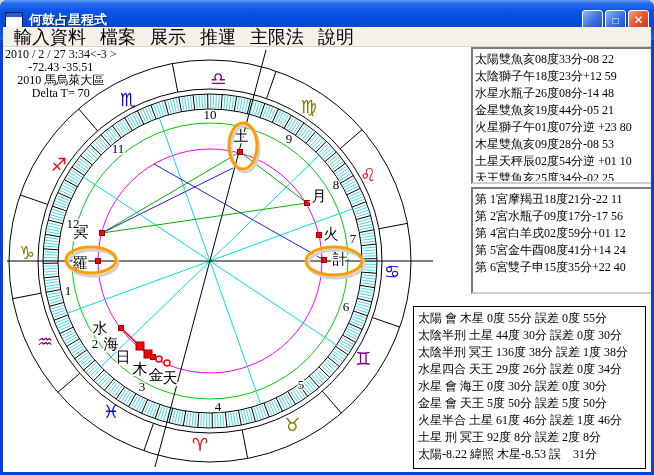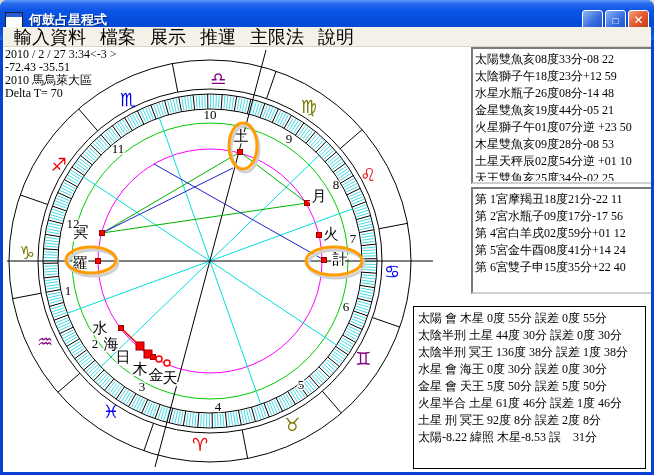--- a/index.html
+++ b/index.html
@@ -19,21 +19,21 @@
   .tb-min,.tb-max{background:linear-gradient(135deg,#8fb4f4 0%,#3a6ee0 55%,#1c4ed0 100%);}
   .tb-close{background:linear-gradient(135deg,#f0a58c 0%,#e25b32 45%,#c03a14 100%);font-size:12px;}
   .tb-min span{align-self:flex-end;line-height:6px;}
   
   .menubar{position:absolute;left:3px;right:3px;top:27px;height:20px;background:#f3f1e8;
     display:flex;align-items:center;padding-left:4px;box-sizing:border-box;border-bottom:1px solid #d9d5c5;}
   .menu-item{font-size:18px;color:#000;padding:1px 7px;white-space:nowrap;}
   
   .client{position:absolute;left:3px;right:3px;top:47px;bottom:3px;background:#fff;overflow:hidden;}
   .infoblock{position:absolute;left:2px;top:1px;z-index:5;
-    font-family:"Liberation Serif","DejaVu Serif",serif;font-size:12px;line-height:13px;color:#000;}
+    font-family:"Liberation Serif","DejaVu Serif",serif;font-size:12px;line-height:13px;color:#000;text-align:center;}
   svg.wheel{position:absolute;left:0;top:0;}
   
   .panel{position:absolute;background:#fff;box-sizing:border-box;
     font-family:"Liberation Serif","DejaVu Serif",serif;font-size:12px;color:#000;}
   .listpanel{border:2px inset #cfcfcf;margin-left:40px;}
   .textpanel{border:1px solid #000;}
   .rows{position:absolute;left:2px;top:2px;right:17px;bottom:1px;overflow:hidden;white-space:nowrap;}
   .c-name{width:36px;flex:0 0 auto;}
   .c-house{width:52px;flex:0 0 auto;}
   .c-pos{min-width:99px;flex:0 0 auto;}
@@ -531,21 +531,21 @@
         <div>2010 馬烏萊大區</div>
         <div>Delta T=  70</div>
       </div>
 
     <div class="panel listpanel" style="left:428px;top:0;width:219px;height:137px;">
       <div class="rows">
           <div><span class="c-name">太陽</span><span class="c-pos">雙魚亥08度33分</span><span class="c-decl">-08 22</span></div>
           <div><span class="c-name">太陰</span><span class="c-pos">獅子午18度23分</span><span class="c-decl">+12 59</span></div>
           <div><span class="c-name">水星</span><span class="c-pos">水瓶子26度08分</span><span class="c-decl">-14 48</span></div>
           <div><span class="c-name">金星</span><span class="c-pos">雙魚亥19度44分</span><span class="c-decl">-05 21</span></div>
-          <div><span class="c-name">火星</span><span class="c-pos">獅子午01度07分</span><span class="c-retro">逆</span><span class="c-decl">+23 50</span></div>
+          <div><span class="c-name">火星</span><span class="c-pos">獅子午01度07分</span><span class="c-retro">逆</span><span class="c-decl">+23 80</span></div>
           <div><span class="c-name">木星</span><span class="c-pos">雙魚亥09度28分</span><span class="c-decl">-08 53</span></div>
           <div><span class="c-name">土星</span><span class="c-pos">天秤辰02度54分</span><span class="c-retro">逆</span><span class="c-decl">+01 10</span></div>
           <div><span class="c-name">天王</span><span class="c-pos">雙魚亥25度34分</span><span class="c-decl">-02 25</span></div>
         </div>
       <div class="sb">
         <div class="sb-btn sb-up">
             <span>▲</span>
           </div>
         <div class="sb-thumb" style="top:48px;"></div>
         <div class="sb-btn sb-down">
@@ -571,20 +571,21 @@
             <span>▼</span>
           </div>
       </div>
     </div>
 
     <div class="panel textpanel" style="left:410px;top:259px;width:233px;height:163px;padding-left:28px;">
       <div class="textrows">
           <div>太陽 會 木星 0度 55分 誤差 0度 55分</div>
           <div>太陰半刑 土星 44度 30分 誤差 0度 30分</div>
           <div>太陰半刑 冥王 136度 38分 誤差 1度 38分</div>
+          <div>水星四合 天王 29度 26分 誤差 0度 34分</div>
           <div>水星 會 海王 0度 30分 誤差 0度 30分</div>
           <div>金星 會 天王 5度 50分 誤差 5度 50分</div>
           <div>火星半合 土星 61度 46分 誤差 1度 46分</div>
           <div>土星 刑 冥王 92度 8分 誤差 2度 8分</div>
           <div>太陽-8.22 緯照 木星-8.53 誤　31分</div>
         </div>
     </div>
   </div>
 </div>
 

